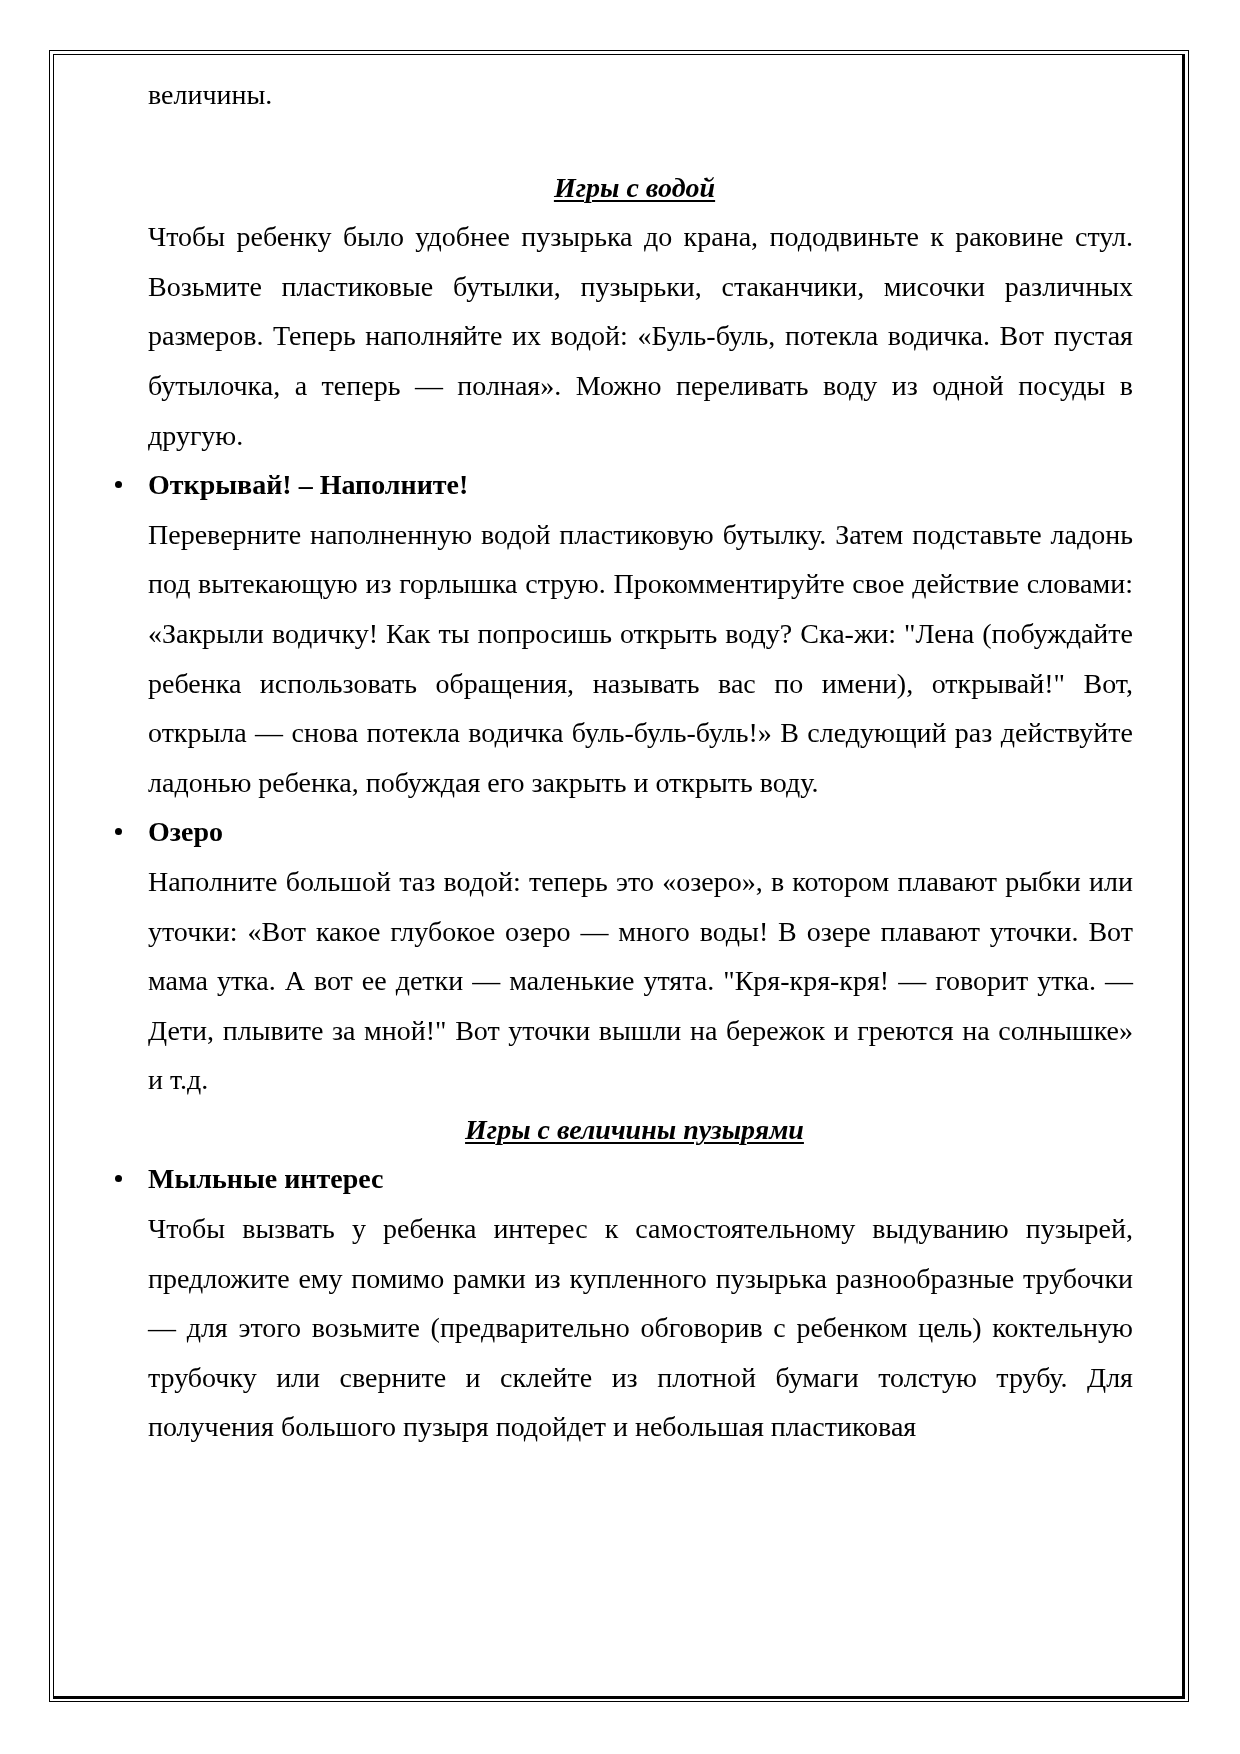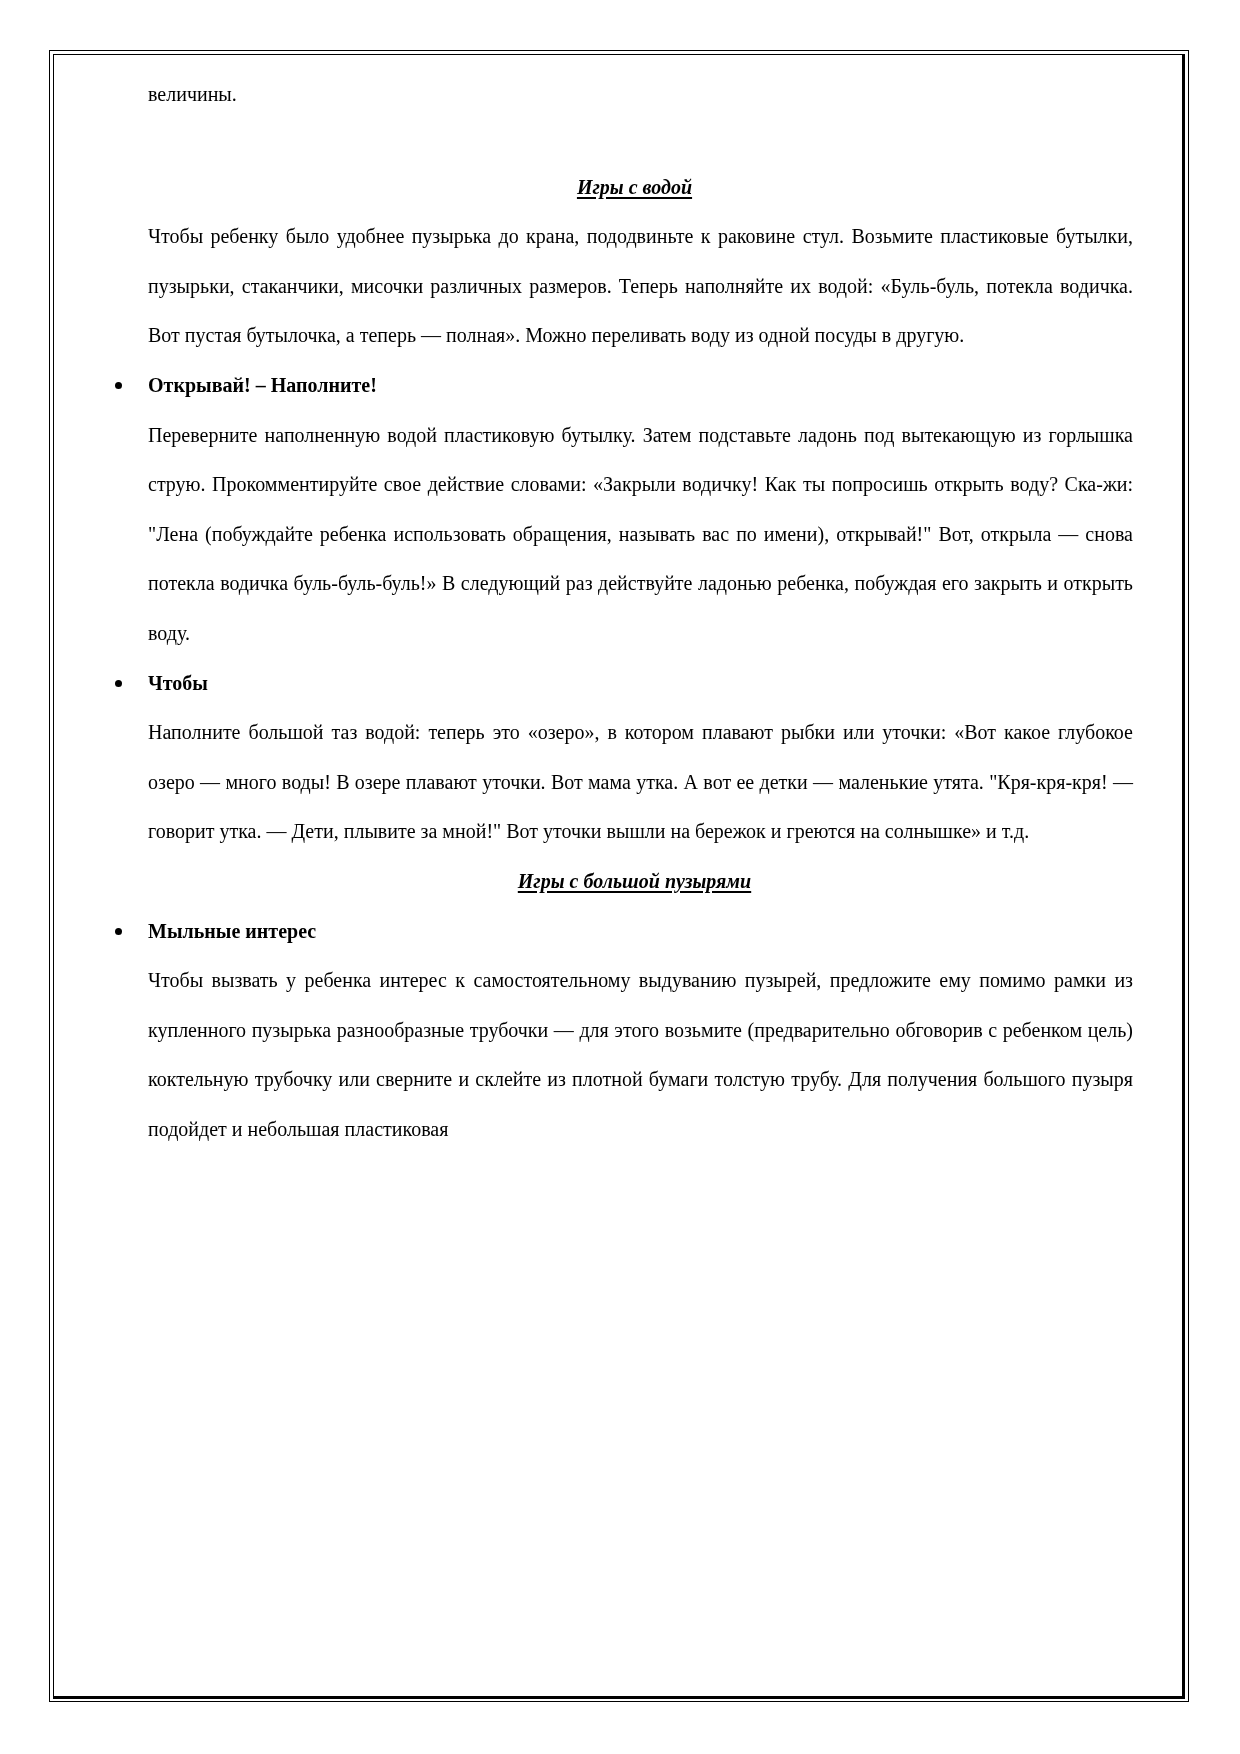--- a/index.html
+++ b/index.html
@@ -34,21 +34,21 @@
       border-left: 1px solid #000;
       border-right: 3px solid #000;
       border-bottom: 3px solid #000;
       box-sizing: border-box;
     }
     .content {
       position: absolute;
       left: 148px;
       top: 70px;
       width: 985px;
-      font-size: 20px;
+      font-size: 28px;
       line-height: 49.6px;
     }
     .para {
       margin: 0;
       text-align: justify;
       text-align-last: left;
     }
     .heading {
       margin: 0;
       text-align: center;
@@ -92,24 +92,24 @@
   <p class="para">Чтобы ребенку было удобнее пузырька до крана, пододвиньте к раковине стул. Возьмите пластиковые бутылки, пузырьки, стаканчики, мисочки различных размеров. Теперь наполняйте их водой: «Буль-буль, потекла водичка. Вот пустая бутылочка, а теперь — полная». Можно переливать воду из одной посуды в другую.</p>
 
   <div class="item-title">
     <span class="bullet"></span>
     <span>Открывай! – Наполните!</span>
   </div>
   <p class="para">Переверните наполненную водой пластиковую бутылку. Затем подставьте ладонь под вытекающую из горлышка струю. Прокомментируйте свое действие словами: «Закрыли водичку! Как ты попросишь открыть воду? Ска-жи: "Лена (побуждайте ребенка использовать обращения, называть вас по имени), открывай!" Вот, открыла — снова потекла водичка буль-буль-буль!» В следующий раз действуйте ладонью ребенка, побуждая его закрыть и открыть воду.</p>
 
   <div class="item-title">
     <span class="bullet"></span>
-    <span>Чтобы</span>
+    <span>Озеро</span>
   </div>
   <p class="para">Наполните большой таз водой: теперь это «озеро», в котором плавают рыбки или уточки: «Вот какое глубокое озеро — много воды! В озере плавают уточки. Вот мама утка. А вот ее детки — маленькие утята. "Кря-кря-кря! — говорит утка. — Дети, плывите за мной!" Вот уточки вышли на бережок и греются на солнышке» и т.д.</p>
 
-  <p class="heading">Игры с большой пузырями</p>
+  <p class="heading">Игры с величины пузырями</p>
 
   <div class="item-title">
     <span class="bullet"></span>
     <span>Мыльные интерес</span>
   </div>
   <p class="para">Чтобы вызвать у ребенка интерес к самостоятельному выдуванию пузырей, предложите ему помимо рамки из купленного пузырька разнообразные трубочки — для этого возьмите (предварительно обговорив с ребенком цель) коктельную трубочку или сверните и склейте из плотной бумаги толстую трубу. Для получения большого пузыря подойдет и небольшая пластиковая</p>
 </div>
 
 </body></html>

